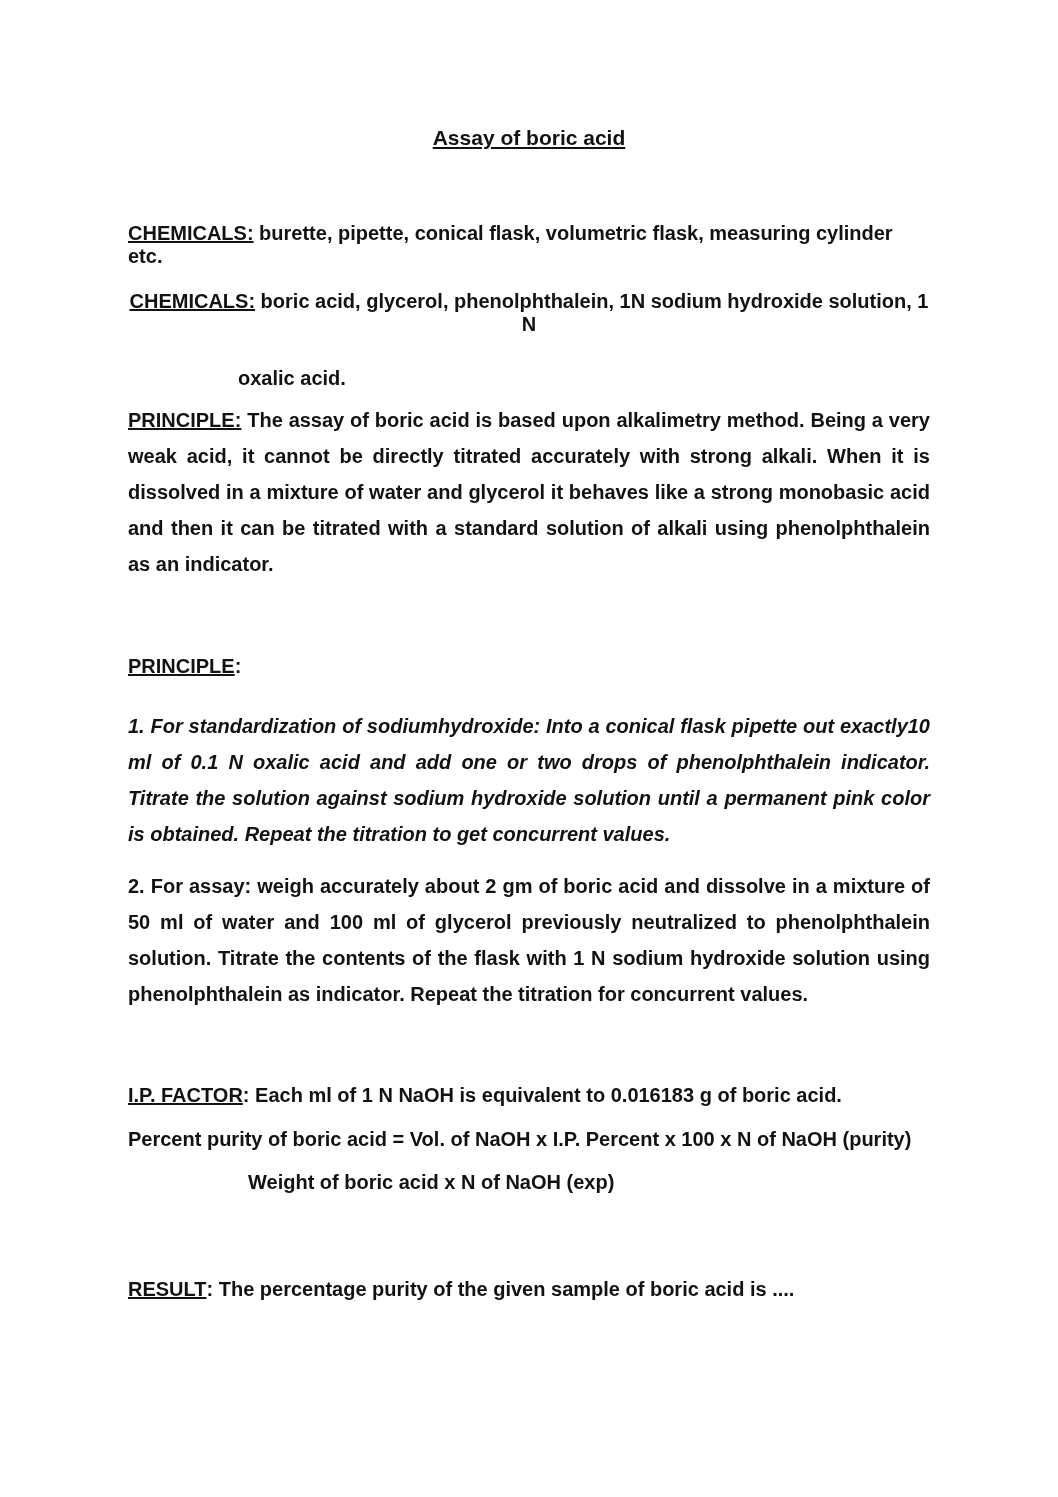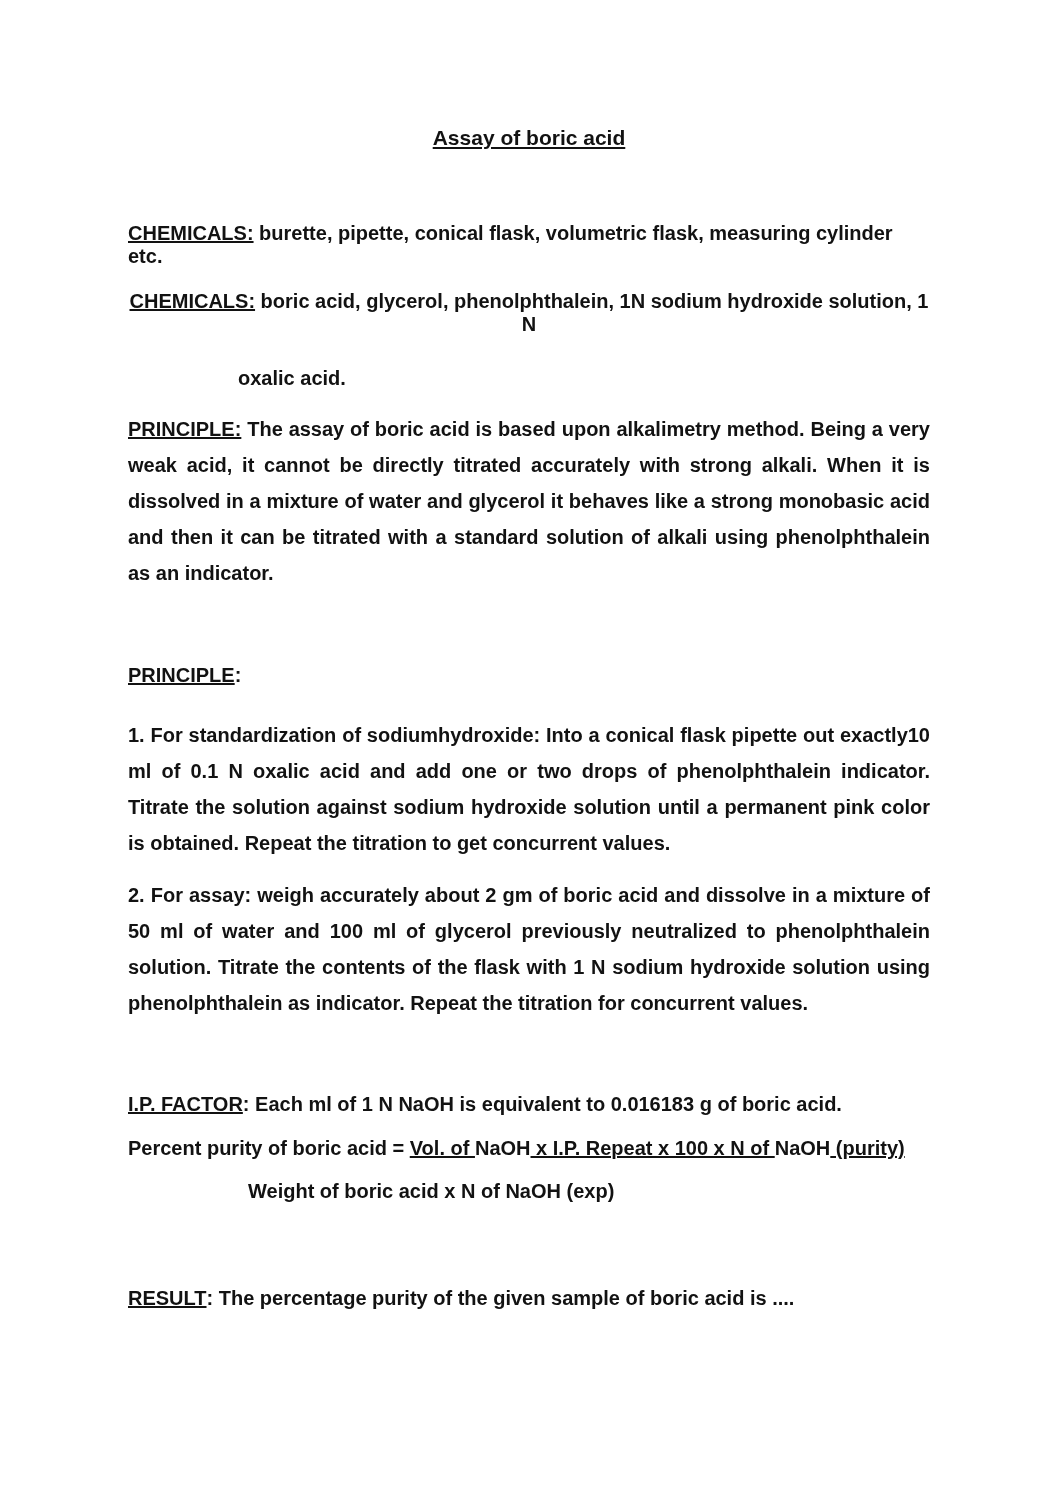--- a/index.html
+++ b/index.html
@@ -29,40 +29,40 @@
     margin: 0 0 22px 0;
   }
   .hu {
     font-weight: 700;
     text-decoration: underline;
   }
   .chemicals { margin-bottom: 31px; text-align: center; }
   .chem-cont {
     font-size: 20px;
     line-height: 23px;
-    margin: 0 0 21px 110px;
+    margin: 0 0 12px 110px;
   }
   .para {
     font-size: 20px;
     line-height: 36px;
     text-align: justify;
     margin: 0;
   }
   .para-principle { margin-bottom: 73px; }
   .procedure-head { margin-bottom: 30px; }
-  .para-step1 { margin-bottom: 16px; }
+  .para-step1 { margin-bottom: 16px; font-style: italic; }
   .para-step2 { margin-bottom: 72px; }
   .ip-line { margin-bottom: 21px; }
   .formula-head { margin-bottom: 67px; }
   .formula-line {
     font-size: 20px;
     line-height: 23px;
     margin: 0 0 20px 0;
   }
-  .formula-line .u { text-decoration: underline; }
+  .formula-line .u { }
   .denominator-line {
     font-size: 20px;
     line-height: 23px;
     margin: 0 0 84px 120px;
   }
   .result-line { margin: 0; }
 </style>
 </head>
 <body>
 
@@ -81,19 +81,19 @@
 
   <p class="line procedure-head"><span class="hu">PRINCIPLE</span><span>:</span></p>
 
   <p class="para para-step1">1. For standardization of sodiumhydroxide: Into a conical flask pipette out exactly10 ml of 0.1 N oxalic acid and add one or two drops of phenolphthalein indicator. Titrate the solution against sodium hydroxide solution until a permanent pink color is obtained. Repeat the titration to get concurrent values.</p>
 
   <p class="para para-step2">2. For assay: weigh accurately about 2 gm of boric acid and dissolve in a mixture of 50 ml of water and 100 ml of glycerol previously neutralized to phenolphthalein solution. Titrate the contents of the flask with 1 N sodium hydroxide solution using phenolphthalein as indicator. Repeat the titration for concurrent values.</p>
 
   <p class="line ip-line"><span class="hu">I.P. FACTOR</span><span>:  Each ml of 1 N NaOH is equivalent to 0.016183 g of boric acid.</span></p>
 
 
-  <p class="formula-line"><span>Percent purity of boric acid = </span><span class="u">Vol. of </span><span>NaOH</span><span class="u"> x I.P. Repeat x 100 x N of </span><span>NaOH</span><span class="u"> (purity)</span></p>
+  <p class="formula-line"><span>Percent purity of boric acid = </span><span class="u">Vol. of </span><span>NaOH</span><span class="u"> x I.P. Percent x 100 x N of </span><span>NaOH</span><span class="u"> (purity)</span></p>
 
   <p class="denominator-line">Weight of boric acid x N of NaOH (exp)</p>
 
   <p class="line result-line"><span class="hu">RESULT</span><span>:  The percentage purity of the given sample of boric acid is ....</span></p>
 
 </div>
 
 </body></html>

